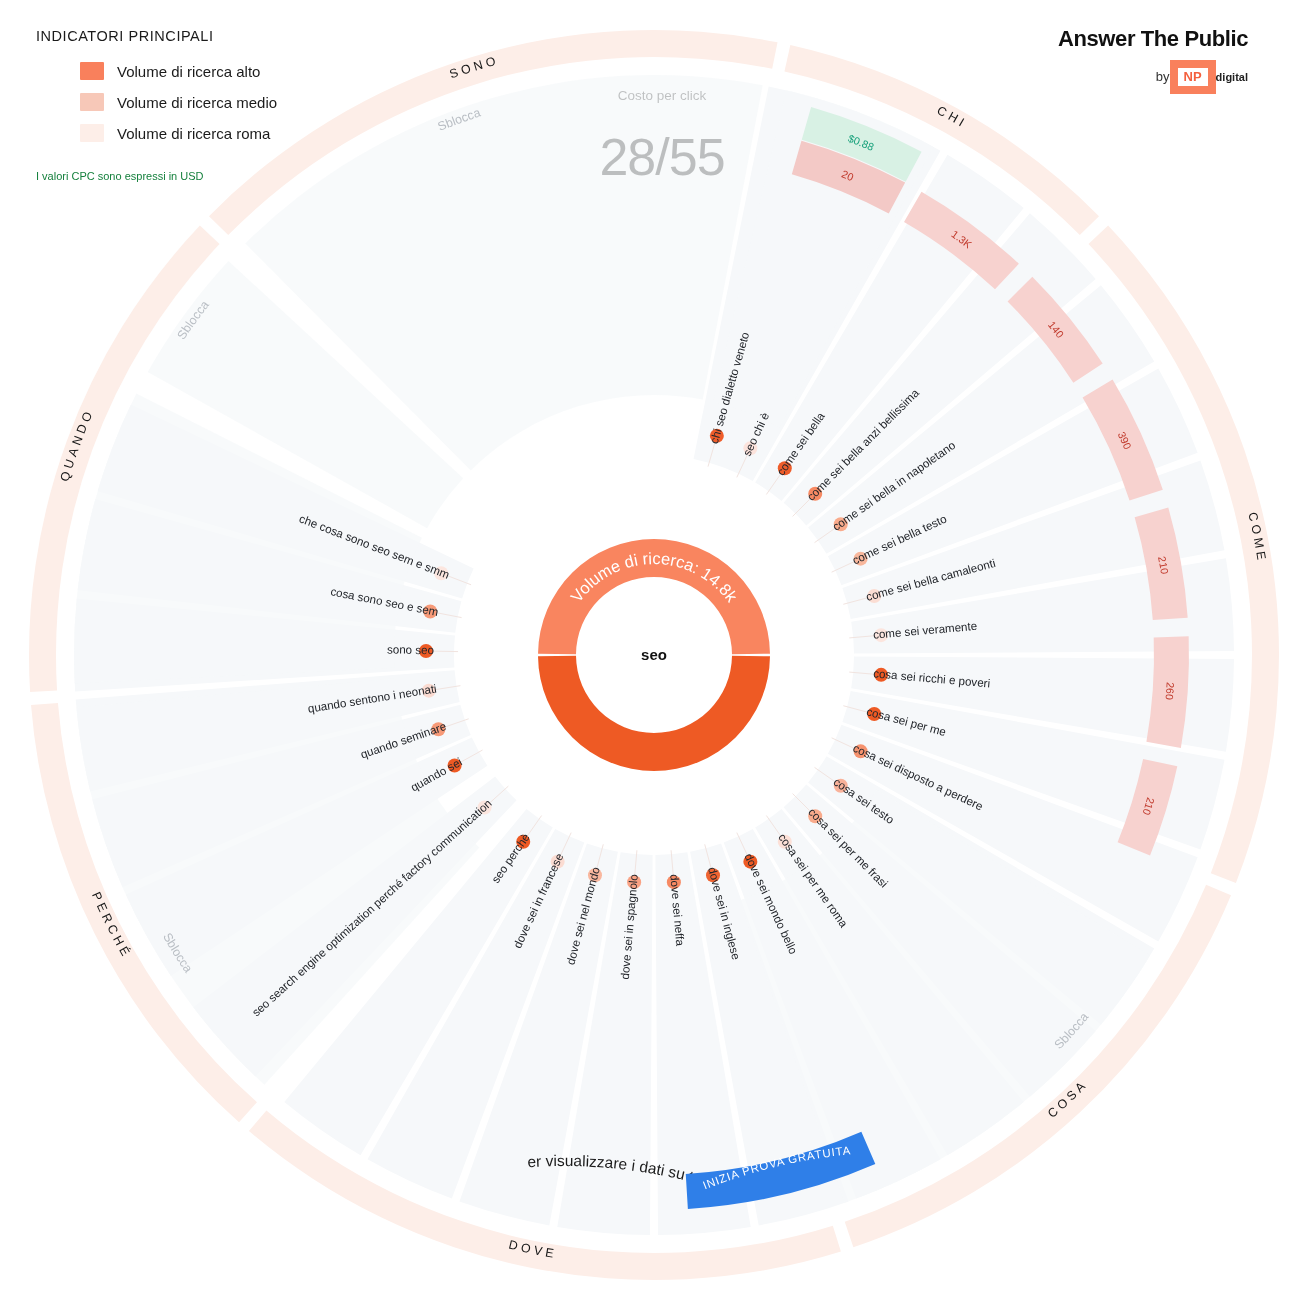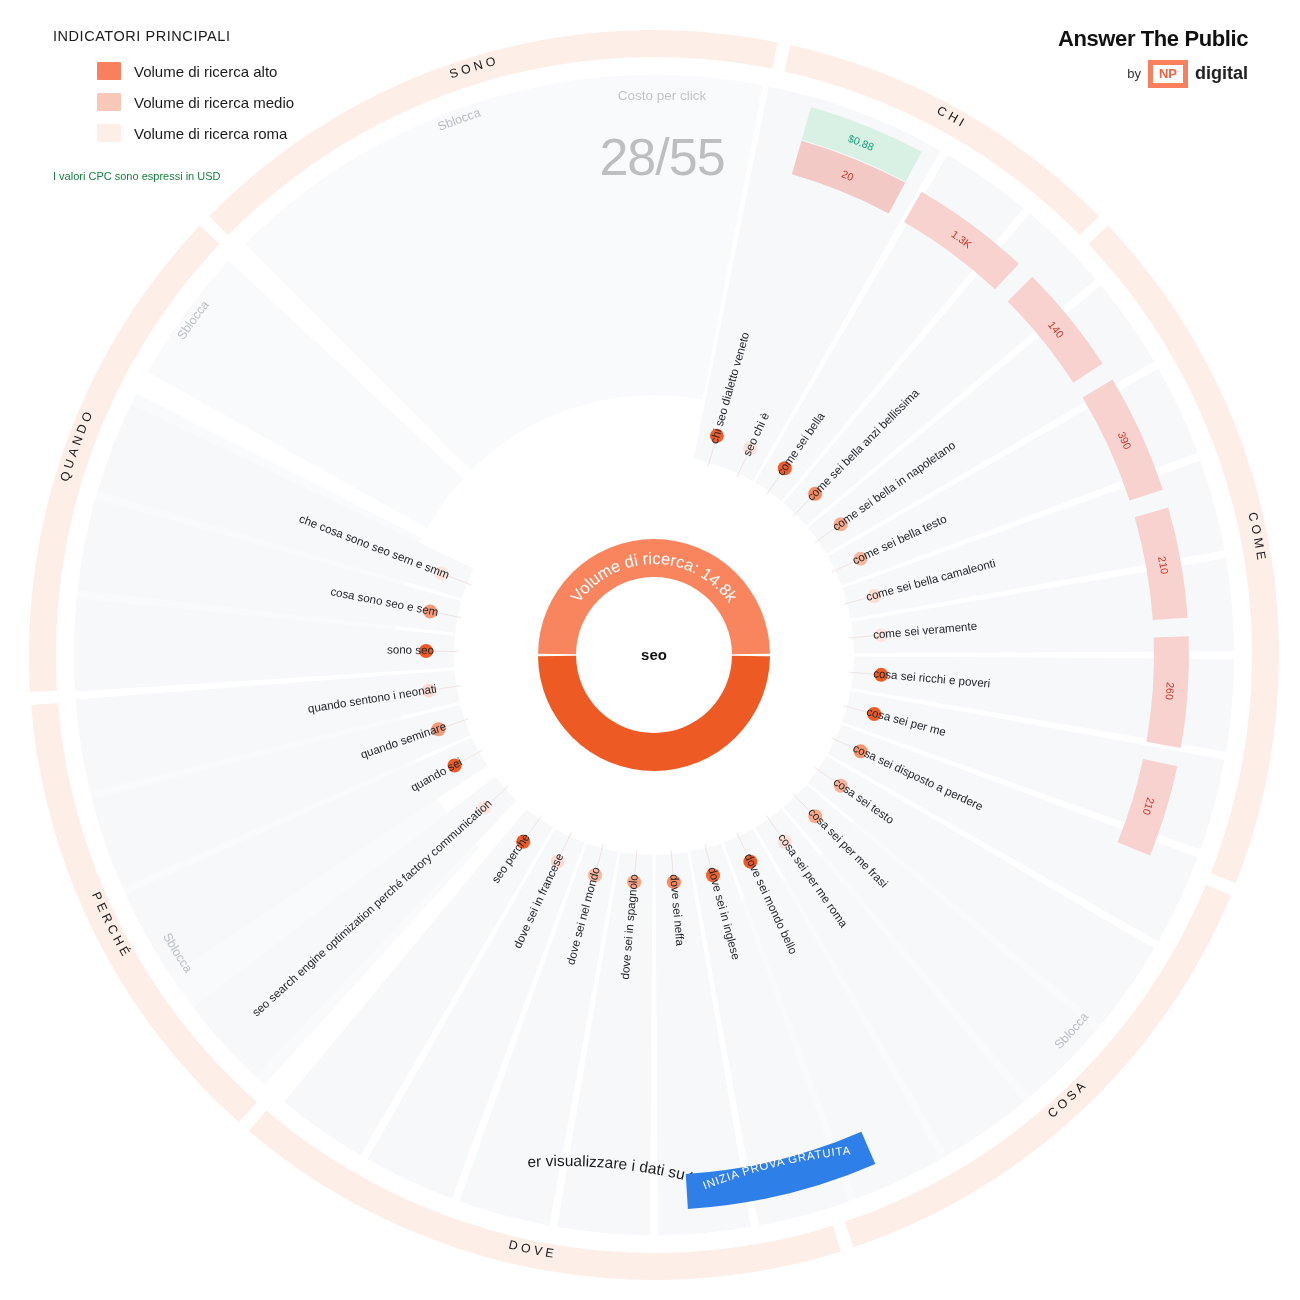--- a/index.html
+++ b/index.html
@@ -4,34 +4,34 @@
 <style>
   html,body{margin:0;padding:0;}
   body{
     width:1300px;height:1300px;
     background:#ffffff;
     font-family:"Liberation Sans", sans-serif;
     color:#1b1b1b;
     overflow:hidden;
     position:relative;
   }
-  #legend{position:absolute;left:53px;top:28px;}
+  #legend{position:absolute;left:36px;top:28px;}
   #legend .title{font-size:14.5px;letter-spacing:.55px;color:#1b1b1b;margin-bottom:14px;}
   #legend .row{display:flex;align-items:center;height:26px;margin-bottom:5px;margin-left:44px;}
   #legend .sw{width:24px;height:18px;margin-right:13px;border-radius:1px;}
   #legend .lab{font-size:15px;color:#1b1b1b;}
   #legend .note{font-size:11px;color:#15803d;margin-top:24px;}
 
   #brand{position:absolute;right:52px;top:26px;text-align:right;}
   #brand .atp{font-size:22px;font-weight:bold;letter-spacing:-0.4px;color:#111;}
-  #brand .byline{display:flex;align-items:center;justify-content:flex-end;margin-top:8px;gap:7px;}
+  #brand .byline{display:flex;align-items:center;justify-content:flex-end;margin-top:8px;}
   #brand .by{font-size:13px;color:#333;}
-  #brand .np{border:5px solid #c2410c;color:#f4603e;font-size:13px;font-weight:bold;
+  #brand .np{border:8px solid #c2410c;color:#f4603e;font-size:13px;font-weight:bold;
              padding:2px 6px;line-height:1.05;}
-  #brand .digital{font-size:18px;color:#222;font-weight:600;}
+  #brand .digital{font-size:11px;color:#222;font-weight:600;}
 
   #hdr{position:absolute;left:0;right:0;top:84px;text-align:center;pointer-events:none;padding-left:24px;}
   #hdr .k{font-size:13.5px;color:#1b1b1b;line-height:1.85;}
   #hdr .big{font-size:52px;letter-spacing:-1px;color:#111;margin-top:22px;line-height:1;}
   #hdr .sub{font-size:15px;color:#1b1b1b;margin-top:14px;}
 
   svg{position:absolute;left:0;top:0;}
   .qlabel{font-size:11.6px;fill:#23262b;}
   .dlabel{font-size:10.6px;fill:#c0392b;}
   .clabel{font-size:10.6px;fill:#16a07a;}

